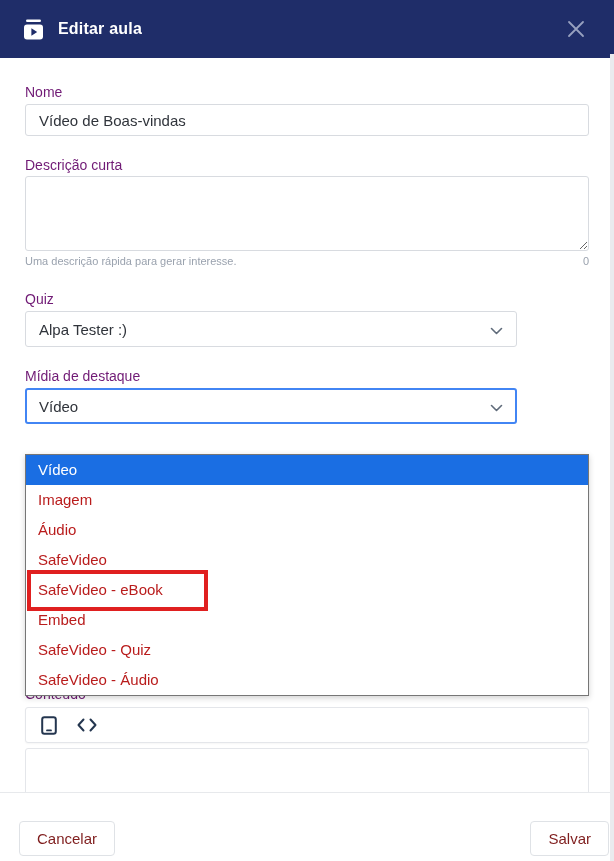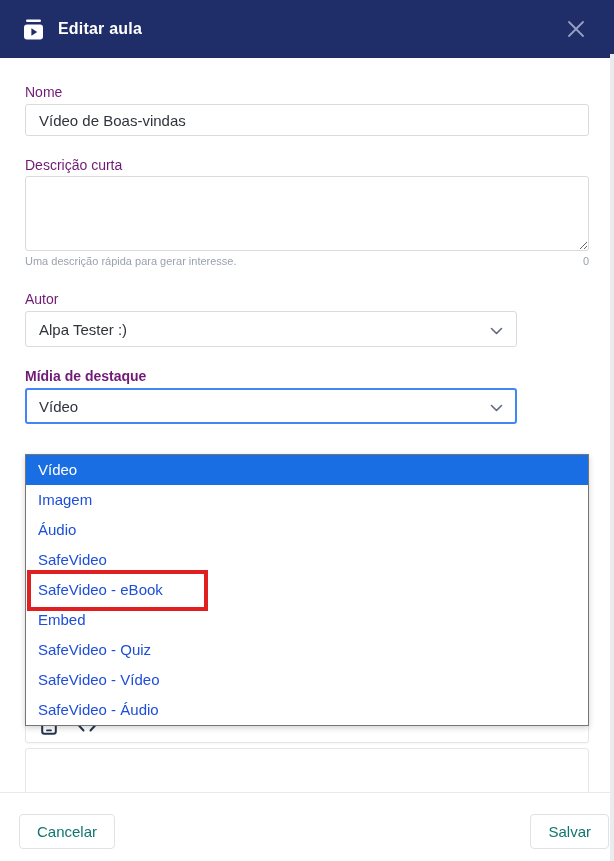--- a/index.html
+++ b/index.html
@@ -12,21 +12,21 @@
   .hdr-title{margin-left:13px;color:#ffffff;font-size:16px;font-weight:bold;letter-spacing:.2px;}
   .hdr-close{margin-left:auto;margin-right:27px;width:22px;height:22px;display:flex;
     align-items:center;justify-content:center;cursor:pointer;}
 
   
   .modal-body{position:relative;padding:0 25px;}
   .field-label{font-size:14px;color:#701a75;line-height:17px;}
   .lbl-nome{margin-top:26px;}
   .lbl-desc{margin-top:21px;}
   .lbl-autor{margin-top:22px;}
-  .lbl-midia{margin-top:21px;font-weight:bold;}
+  .lbl-midia{margin-top:21px;}
   .lbl-conteudo{margin-top:262px;}
 
   .text-input{box-sizing:border-box;margin-top:3px;width:564px;height:32px;
     border:1px solid #d8dbe0;border-radius:3px;padding:0 13px;font-size:15px;color:#30343b;
     font-family:inherit;background:#fff;display:flex;align-items:center;}
   textarea.desc{box-sizing:border-box;display:block;margin-top:2px;width:564px;height:75px;
     border:1px solid #d8dbe0;border-radius:3px;padding:8px 13px;font-size:15px;color:#30343b;
     font-family:inherit;resize:both;outline:none;}
   .helper-row{margin-top:2px;display:flex;justify-content:space-between;width:564px;}
   .helper-text,.char-counter{font-size:11px;color:#9aa2ae;line-height:16px;}
@@ -34,39 +34,39 @@
   .select{box-sizing:border-box;margin-top:3px;width:492px;height:36px;border:1px solid #d8dbe0;
     border-radius:3px;padding:0 13px;font-size:15px;color:#30343b;background:#fff;
     display:flex;align-items:center;justify-content:space-between;cursor:pointer;}
   .select.focused{border:2px solid #4285f4;padding:0 12px;}
 
   
   .dropdown-panel{position:absolute;left:25px;top:370px;width:564px;background:#fff;
     border:1px solid #767676;box-sizing:border-box;z-index:10;
     box-shadow:0 2px 6px rgba(0,0,0,.18);}
   .option{position:relative;height:30px;line-height:30px;padding-left:12px;font-size:15px;
-    color:#1d4ed8;cursor:pointer;}
+    color:#b91c1c;cursor:pointer;}
   .option.selected{background:#1a6ee3;color:#ffffff;}
   .annotation-box{position:absolute;box-sizing:border-box;left:1px;top:-5px;width:181px;height:41px;
     border:4px solid #e02020;pointer-events:none;z-index:5;}
 
   
   .editor-toolbar{box-sizing:border-box;margin-top:4px;width:564px;height:36px;
     border:1px solid #e4e6ea;border-radius:3px;background:#fff;display:flex;align-items:center;
     padding-left:13px;box-shadow:0 1px 2px rgba(0,0,0,.04);}
   .tb-btn{width:20px;height:20px;display:flex;align-items:center;justify-content:center;
     margin-right:18px;cursor:pointer;}
   .editor-content{box-sizing:border-box;margin-top:5px;width:564px;height:60px;
     border:1px solid #e4e6ea;border-radius:3px;background:#fff;}
 
   
   .modal-footer{position:absolute;left:0;right:0;bottom:0;height:68px;background:#fff;
     border-top:1px solid #e7e9ec;z-index:20;display:flex;align-items:flex-start;}
-  .btn{box-sizing:border-box;margin-top:21px;height:35px;background:#fff;
-    border:1px solid #dfe2e6;border-radius:4px;font-size:15px;color:#0f766e;
+  .btn{box-sizing:border-box;margin-top:28px;height:35px;background:#fff;
+    border:1px solid #dfe2e6;border-radius:4px;font-size:15px;color:#7f1d1d;
     font-family:inherit;padding:0 17px;cursor:pointer;display:flex;align-items:center;}
   .btn-cancel{margin-left:19px;}
   .btn-save{margin-left:auto;margin-right:5px;}
 
   .right-strip{position:absolute;right:0;top:54px;bottom:0;width:4px;background:#eaebee;z-index:30;}
 </style>
 </head>
 <body>
 
 <div class="modal">
@@ -94,21 +94,21 @@
       <span>Vídeo de Boas-vindas</span>
     </div>
 
     <div class="field-label lbl-desc">Descrição curta</div>
     <textarea class="desc" style=""></textarea>
     <div class="helper-row">
       <span class="helper-text">Uma descrição rápida para gerar interesse.</span>
       <span class="char-counter">0</span>
     </div>
 
-    <div class="field-label lbl-autor">Autor</div>
+    <div class="field-label lbl-autor">Quiz</div>
     <div class="select">
       <span>Alpa Tester :)</span>
       <span>
         <svg width="13" height="8" viewBox="0 0 13 8">
           <path d="M1.5 1.5 L6.5 6.5 L11.5 1.5" fill="none" stroke="#5f6b7a" stroke-width="1.6" stroke-linecap="round" stroke-linejoin="round"></path>
         </svg>
       </span>
     </div>
 
     <div class="field-label lbl-midia">Mídia de destaque</div>
@@ -122,21 +122,20 @@
     </div>
 
     <div class="dropdown-panel">
         <div class="option selected">Vídeo</div>
         <div class="option">Imagem</div>
         <div class="option">Áudio</div>
         <div class="option">SafeVideo</div>
         <div class="option">SafeVideo - eBook<span class="annotation-box"></span></div>
         <div class="option">Embed</div>
         <div class="option">SafeVideo - Quiz</div>
-        <div class="option">SafeVideo - Vídeo</div>
         <div class="option">SafeVideo - Áudio</div>
       </div>
 
     <div class="field-label lbl-conteudo">Conteúdo</div>
 
     <div class="editor-toolbar">
       <span class="tb-btn">
         <svg width="16" height="19" viewBox="0 0 16 19">
           <rect x="1.2" y="1.2" width="13.6" height="16.6" rx="2.2" fill="none" stroke="#24364f" stroke-width="2"></rect>
           <line x1="6" y1="14.4" x2="10" y2="14.4" stroke="#24364f" stroke-width="1.8" stroke-linecap="round"></line>

